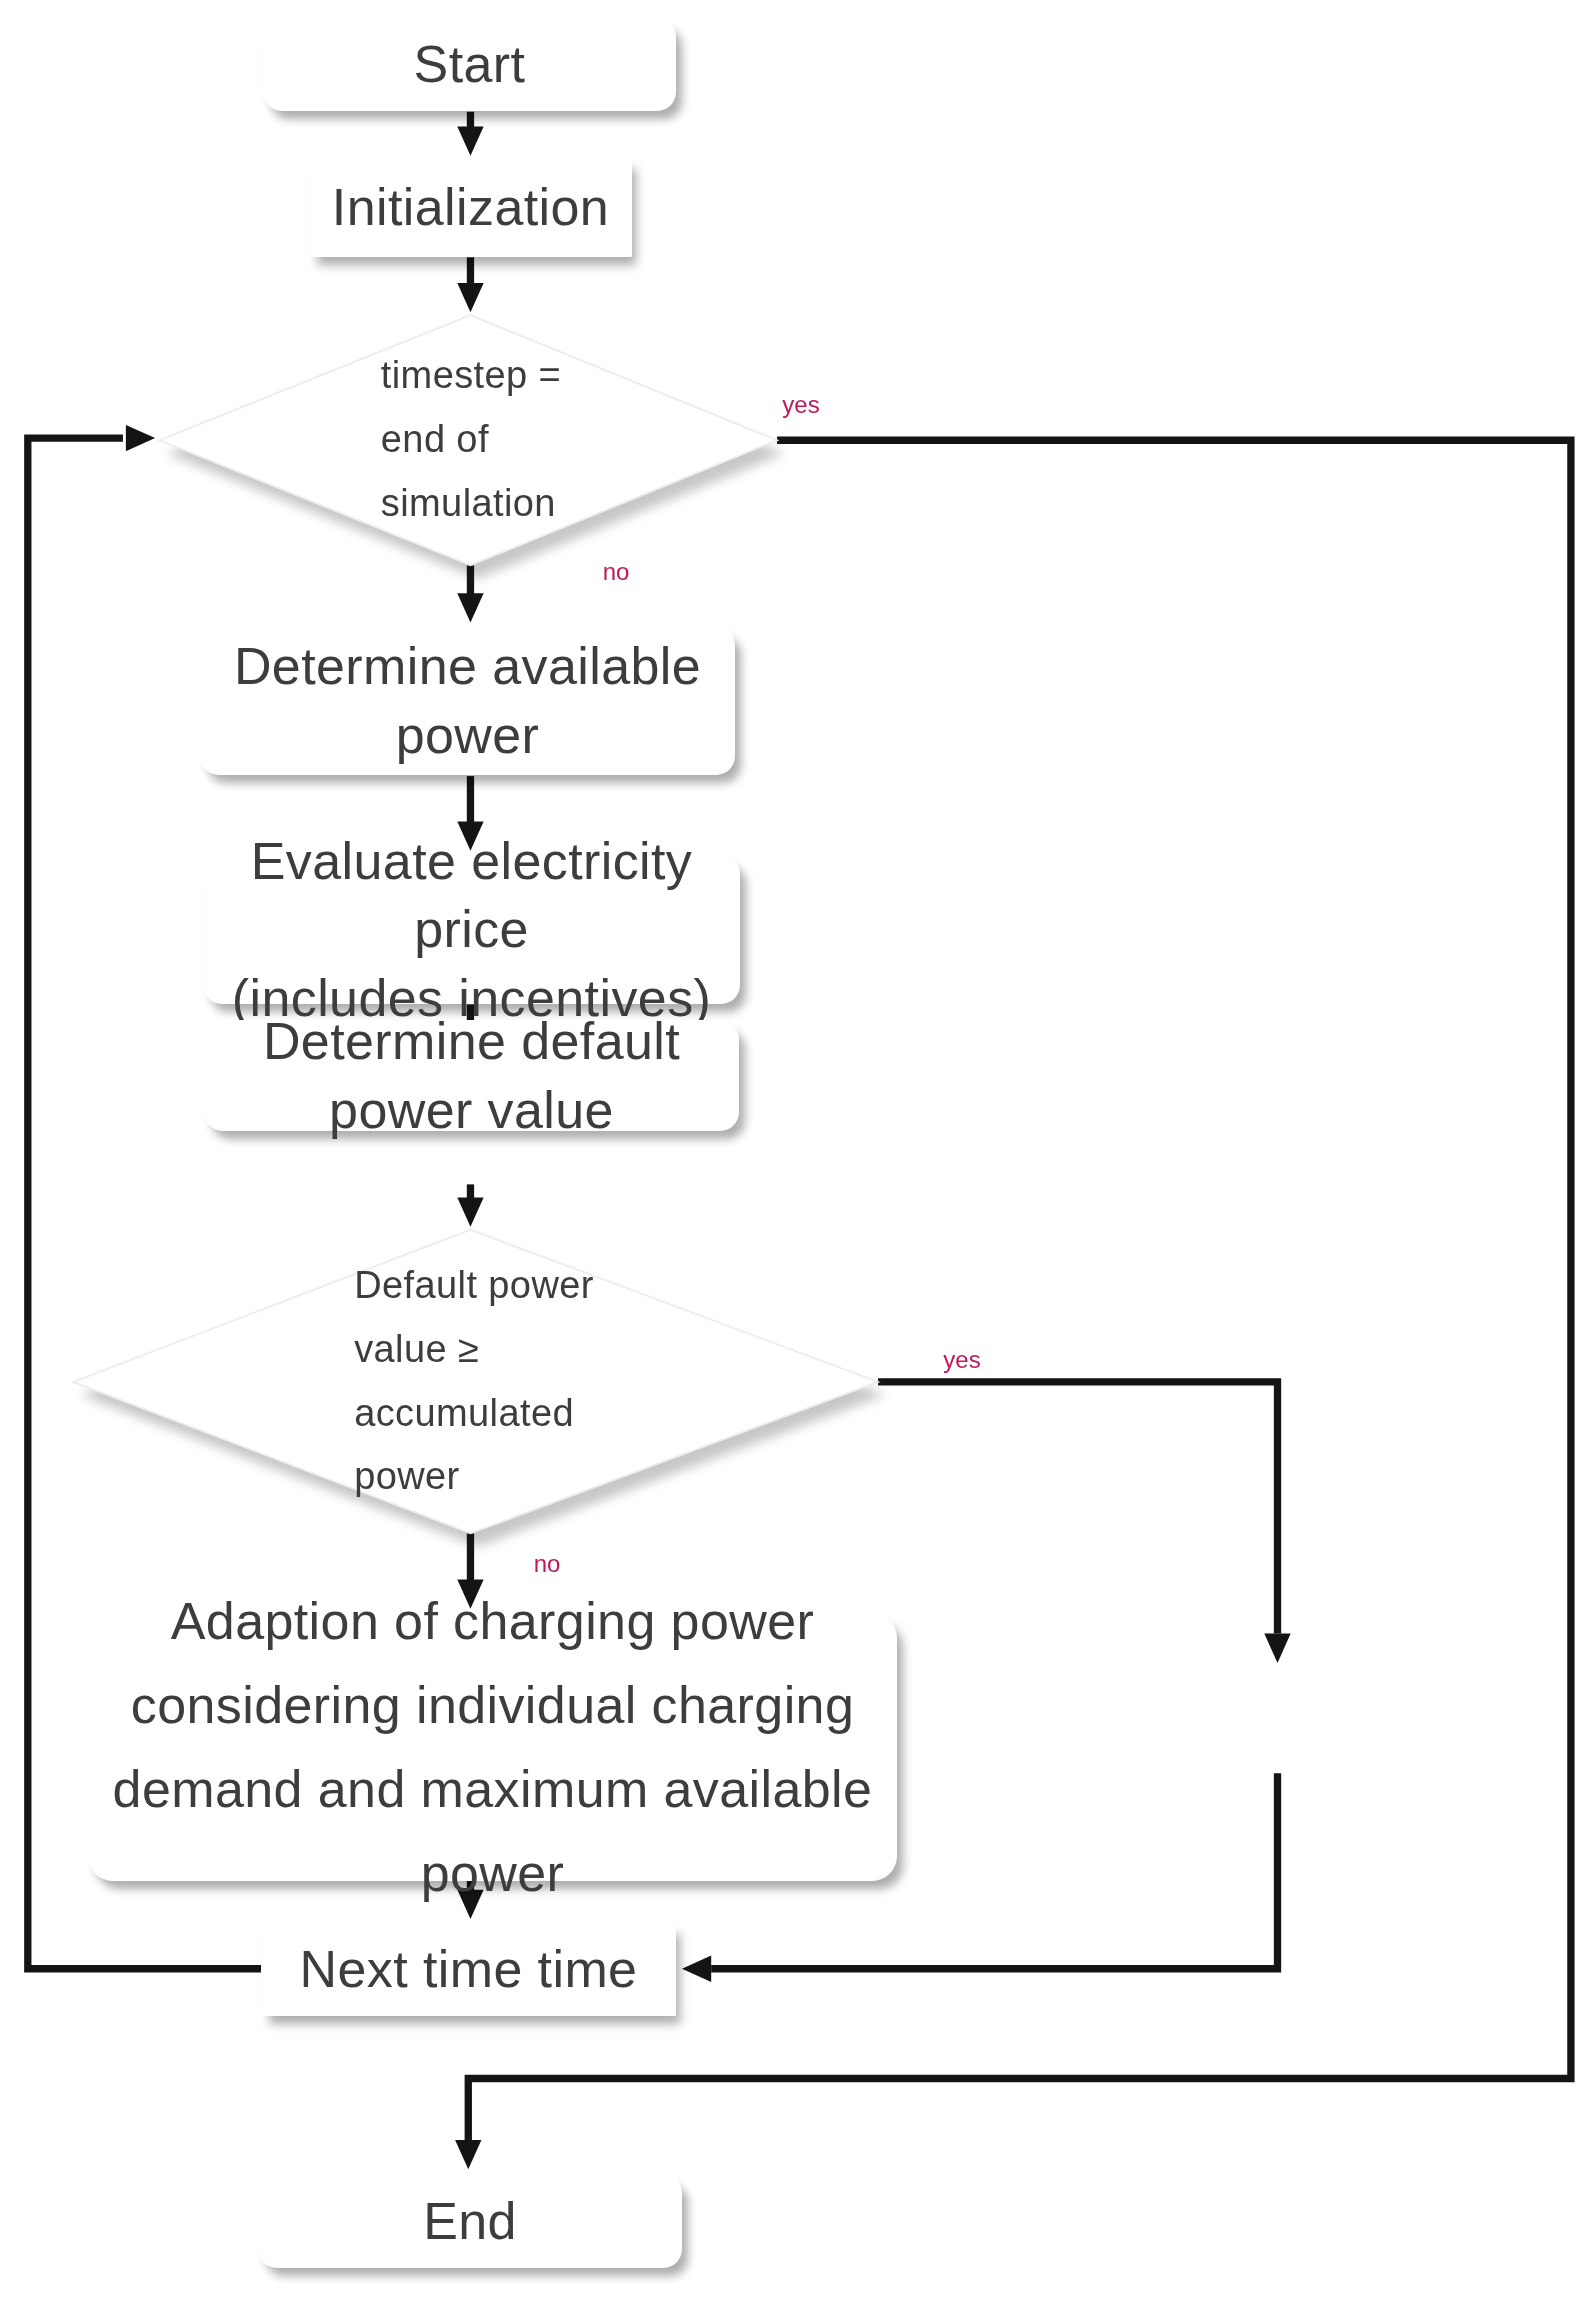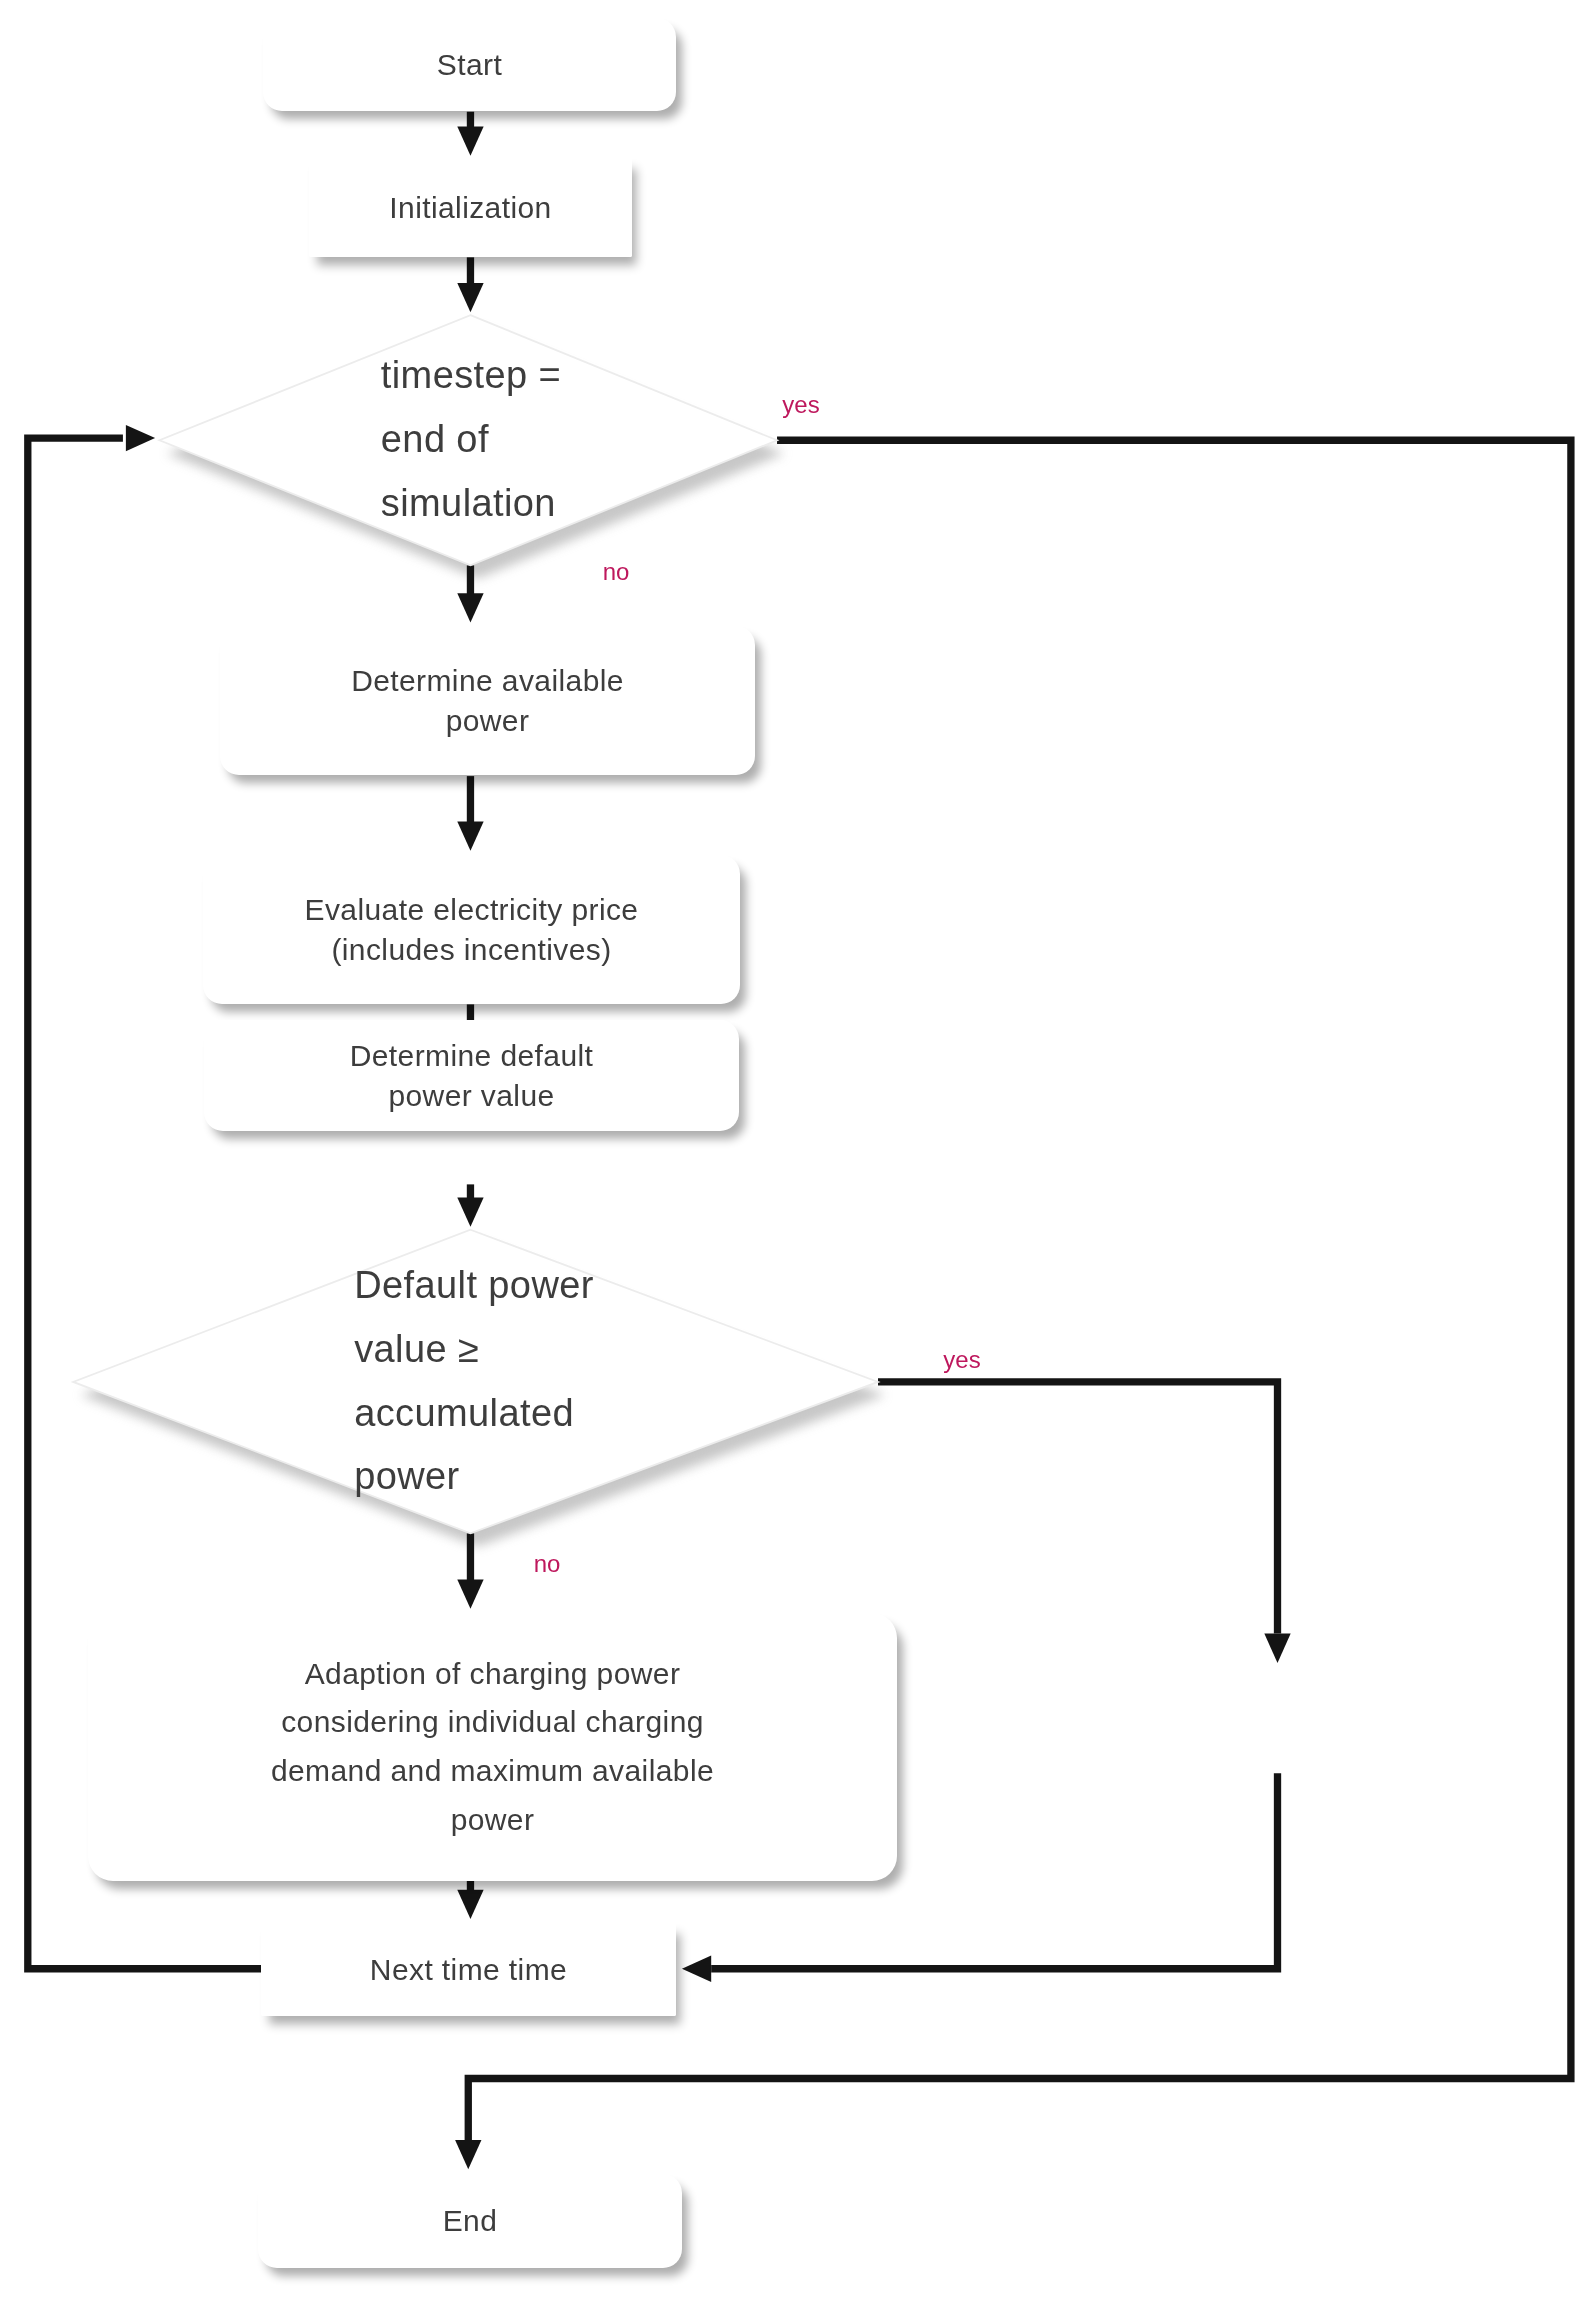--- a/index.html
+++ b/index.html
@@ -14,21 +14,21 @@
   #wires{position:absolute;left:0;top:0;}
   .node{
     position:absolute;
     background:#ffffff;
     color:#3d3d3d;
     display:flex;
     align-items:center;
     justify-content:center;
     text-align:center;
     white-space:pre-line;
-    font-size:30px;
+    font-size:52px;
     letter-spacing:0.4px;
     line-height:1.32;
     box-shadow:6.6px 9.5px 9.5px -1.5px rgba(0,0,0,0.32);
     box-sizing:border-box;
   }
   .rounded{border-radius:19px;}
   .rounded-lg{border-radius:25px;}
   .square{border-radius:1.5px;}
   .lh-tall{line-height:1.62;}
   .diamond-label{
@@ -102,21 +102,21 @@
   </svg>
 
   <div class="node rounded" style="left:263px;top:18.3px;width:413px;height:93px;">Start</div>
 
   <div class="node square" style="left:309px;top:158px;width:323px;height:99px;">Initialization</div>
 
   <div class="diamond-label" style="left:471px;top:440px;">timestep =
 end of
 simulation</div>
 
-  <div class="node rounded" style="left:220px;top:626px;width:535px;height:149px;">Determine available
+  <div class="node rounded" style="left:200px;top:626px;width:535px;height:149px;">Determine available
 power</div>
 
   <div class="node rounded" style="left:203px;top:855px;width:537px;height:149px;">Evaluate electricity price
 (includes incentives)</div>
 
   <div class="node rounded" style="left:204px;top:1020px;width:535px;height:111px;">Determine default
 power value</div>
 
   <div class="diamond-label" style="left:474px;top:1382px;">Default power
 value ≥

